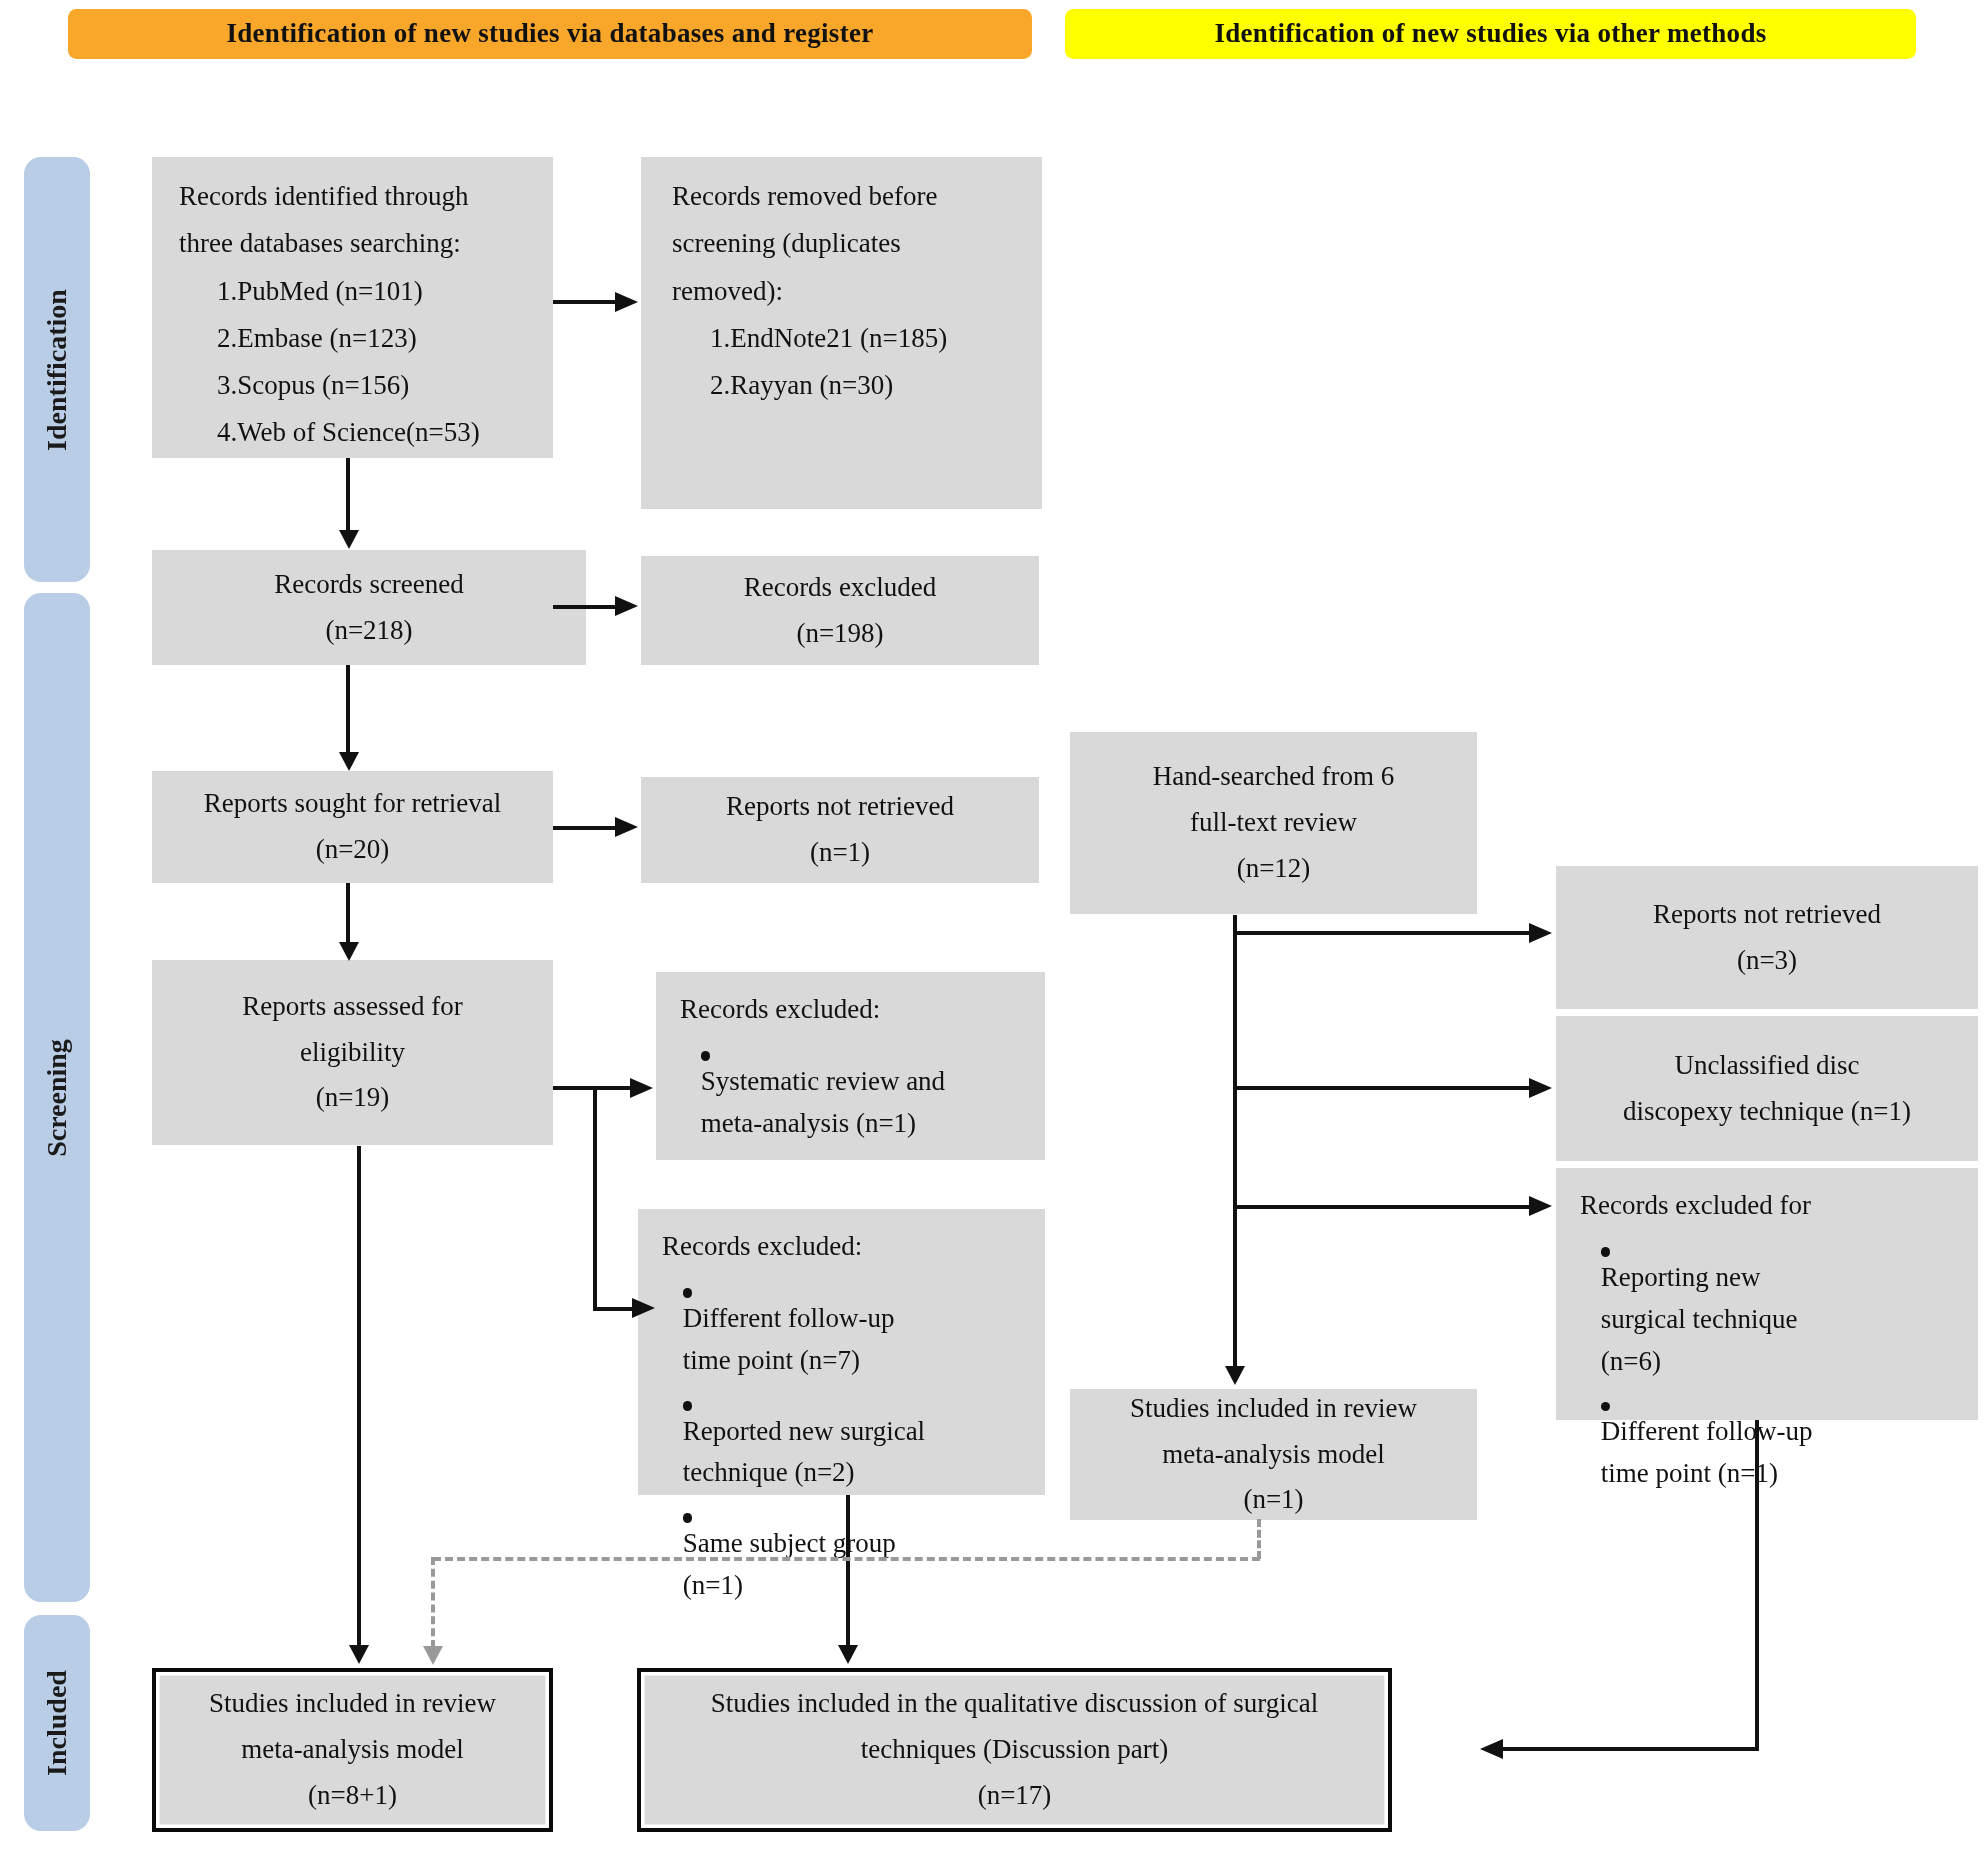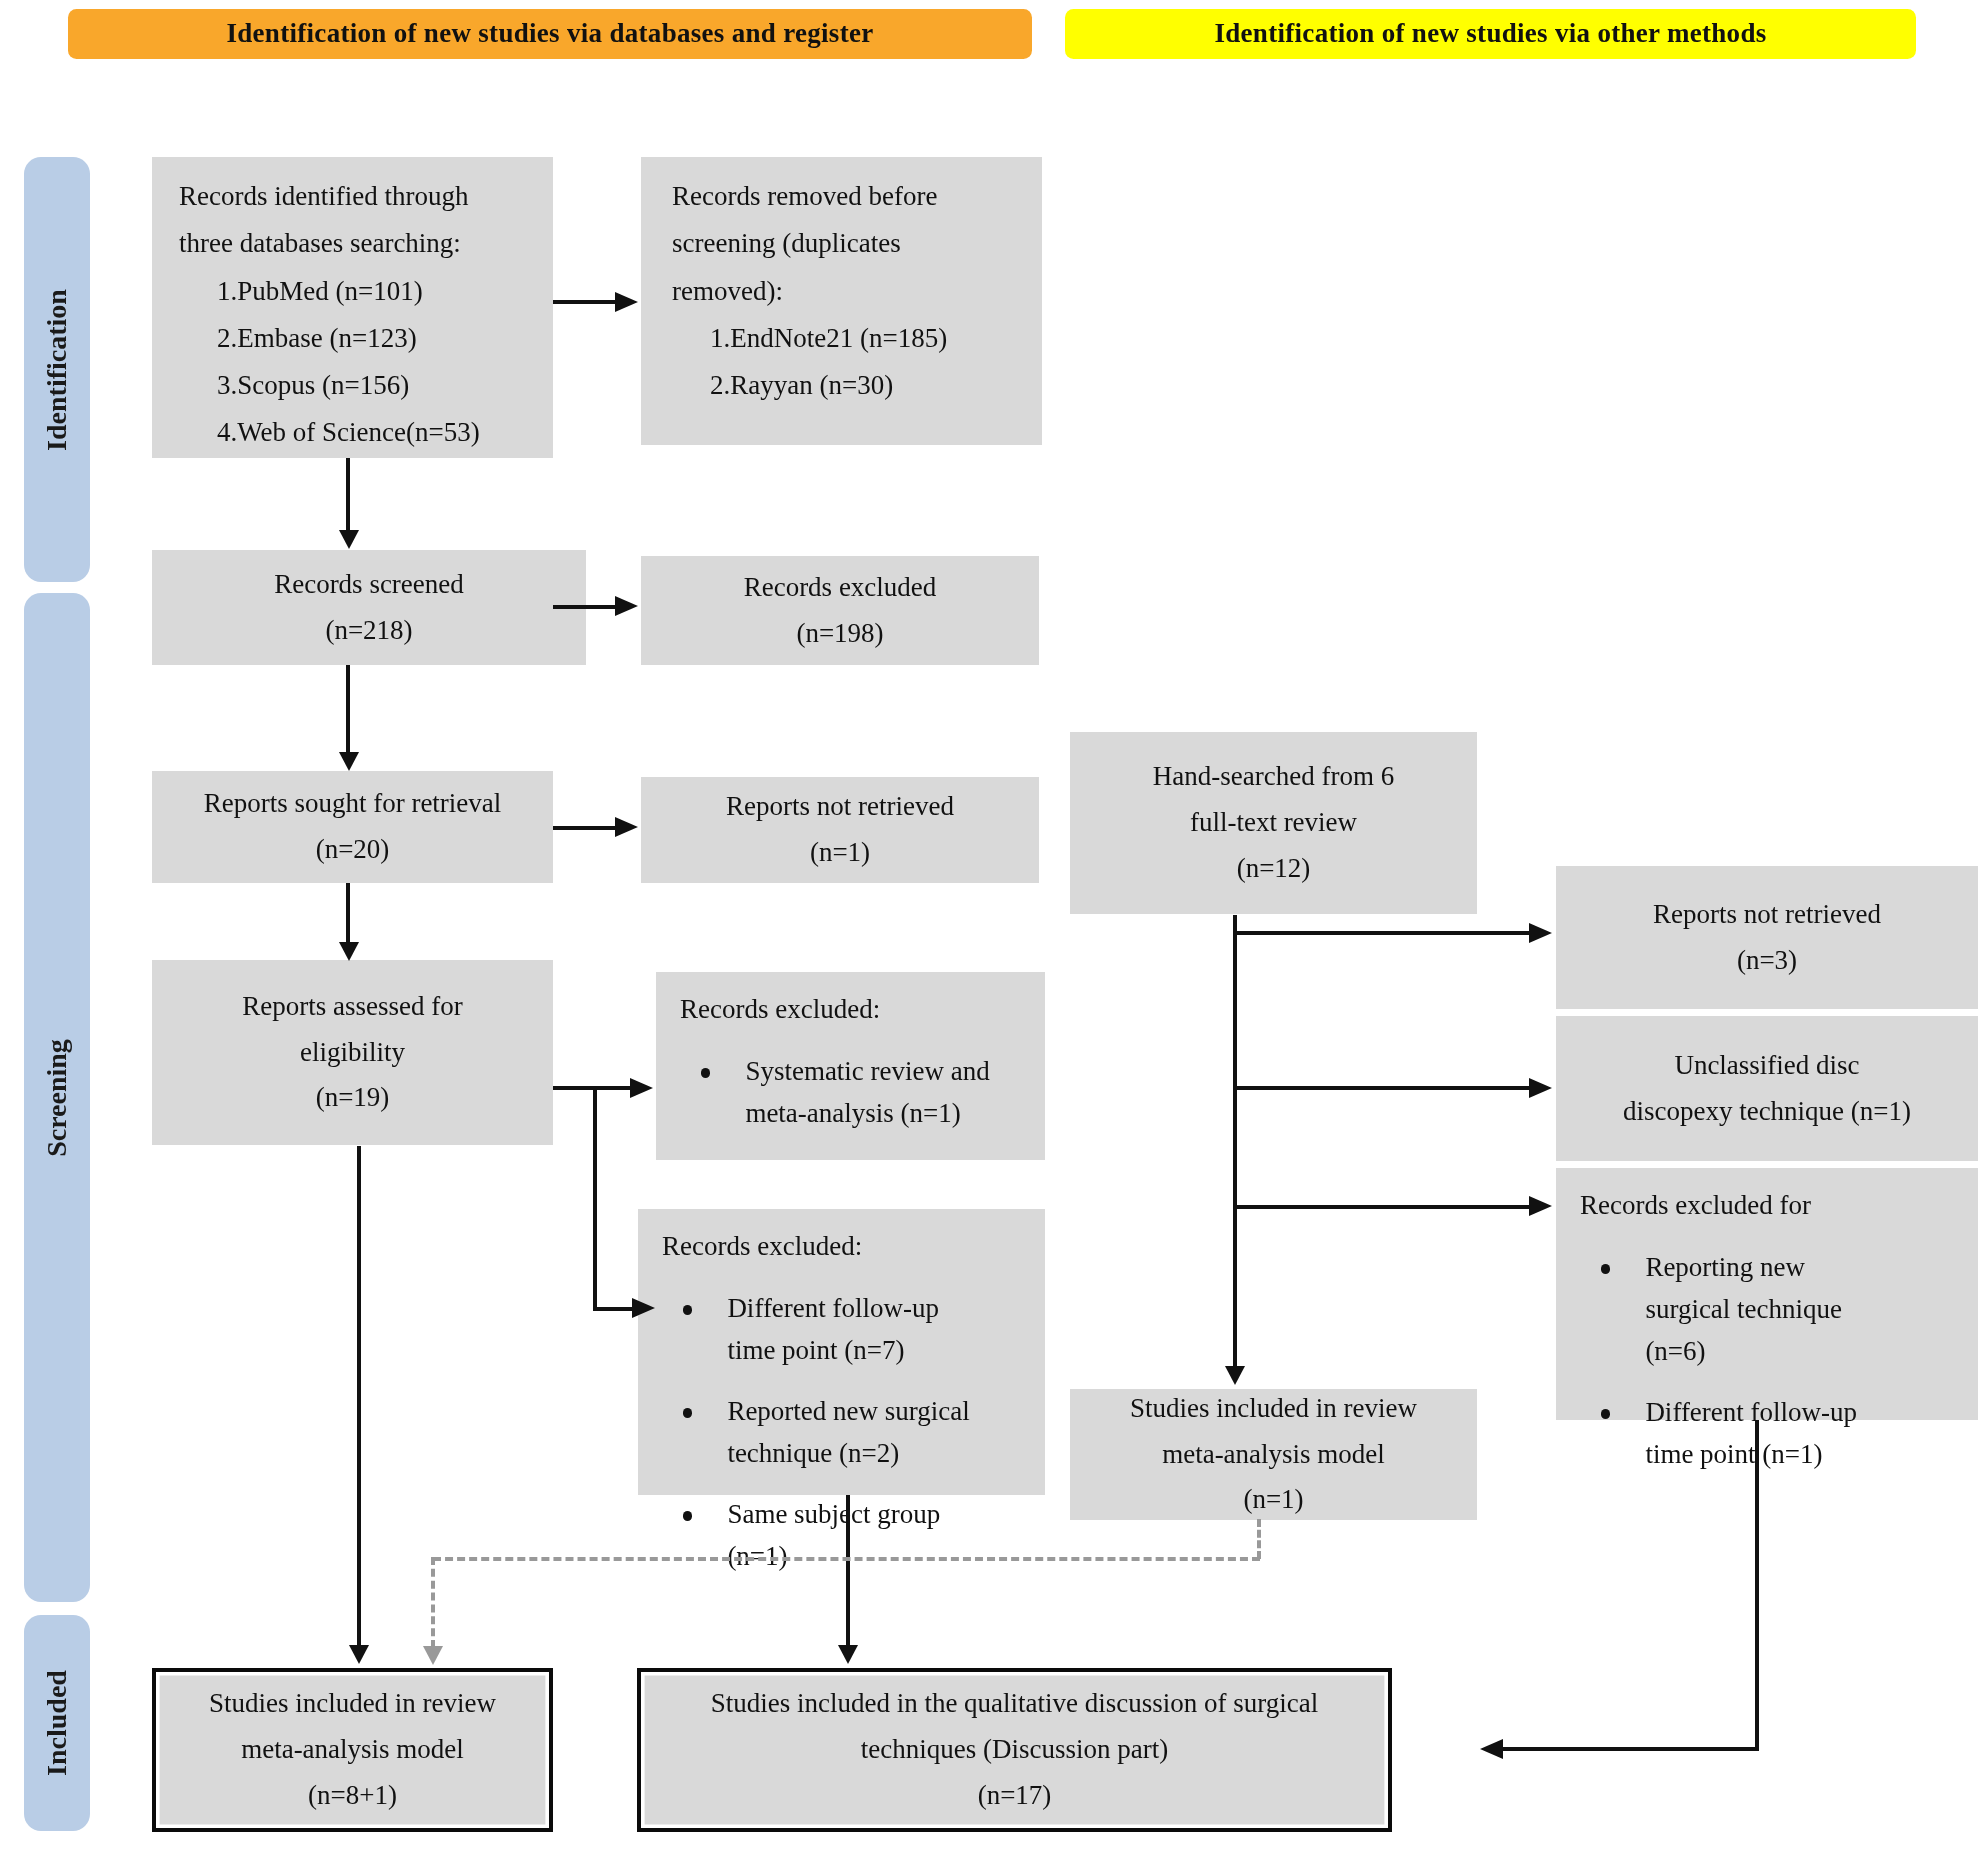--- a/index.html
+++ b/index.html
@@ -43,21 +43,21 @@
   }
   .box.center .line{line-height:1.7;}
   .box.thick{
     border:4.9px solid var(--thick-border);
     box-shadow:inset 0 0 0 3.6px #ffffff;
   }
   .box.list{padding:16px 9.7px 0 27px;}
   .box.list .item{padding-left:38px;}
   .box.bullets{padding:14.6px 9.7px 0 24px;}
   .bullets .title{line-height:1.7;}
-  .bullet-item{display:flex; padding-left:20.7px; line-height:1.55; margin-top:19px;}
+  .bullet-item{display:flex; padding-left:20.7px; line-height:1.55; margin-top:2px;flex-direction:column;}
   .dot{
     flex:0 0 auto; width:9.7px; height:9.7px; border-radius:50%;
     background:#111; margin-top:17px; margin-right:35px;
   }
   .bt{display:block;}
   .box.bw470 .bt{width:286px;}
   .box.bw420 .bt{width:255px;}
   .box.bw400 .bt{width:243px;}
   .hl{position:absolute; height:4.3px; background:var(--arrow);}
   .vl{position:absolute; width:4.3px; background:var(--arrow);}
@@ -103,21 +103,21 @@
   <div class="line">Reports sought for retrieval</div>
   <div class="line">(n=20)</div>
 </div>
 
 <div class="box center" style="left:152px; top:960px; width:401px; height:185px;">
   <div class="line">Reports assessed for</div>
   <div class="line">eligibility</div>
   <div class="line">(n=19)</div>
 </div>
 
-<div class="box list" style="left:641px; top:157px; width:401px; height:288px;padding-left:31px;">
+<div class="box list" style="left:641px; top:157px; width:401px; height:352px;padding-left:31px;">
   <div class="line">Records removed before</div>
   <div class="line">screening (duplicates</div>
   <div class="line">removed):</div>
   <div class="item">1.EndNote21 (n=185)</div>
   <div class="item">2.Rayyan (n=30)</div>
 </div>
 
 <div class="box center" style="left:641px; top:556px; width:398px; height:109px;">
   <div class="line">Records excluded</div>
   <div class="line">(n=198)</div>

